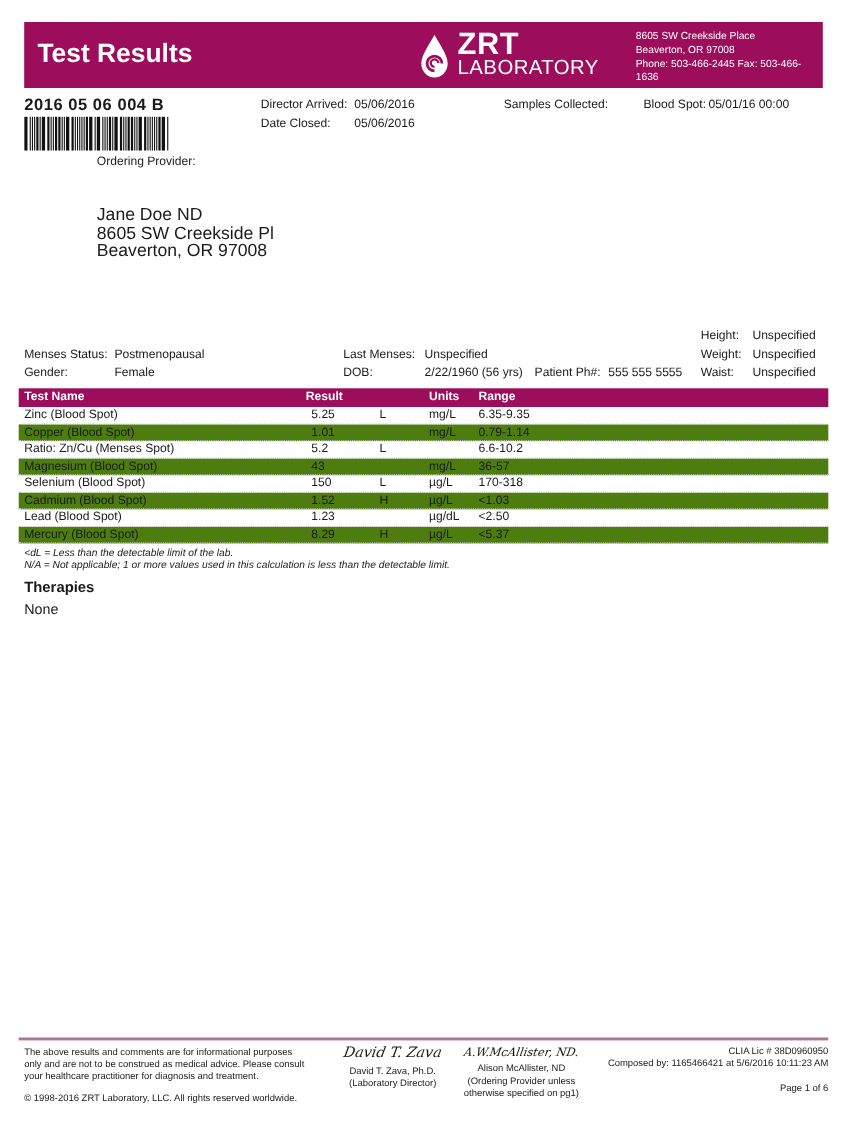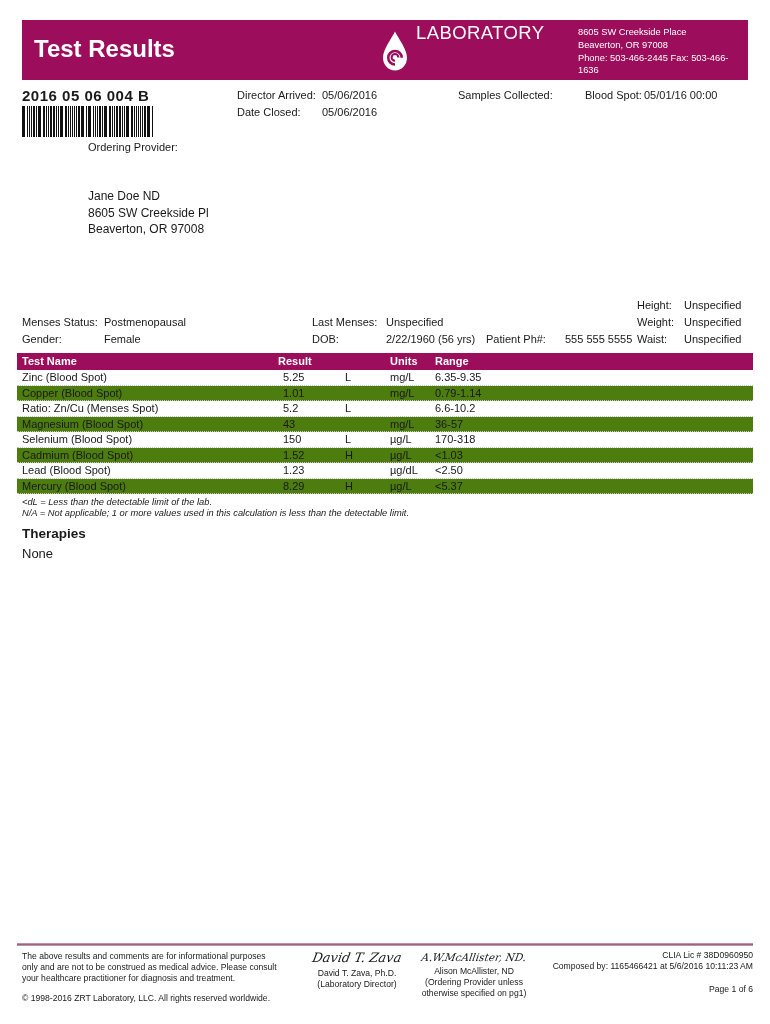--- a/index.html
+++ b/index.html
@@ -19,21 +19,21 @@
   .contact { position:absolute; left:556px; top:6px; width:165px; color:#fff; font-size:9.3px; line-height:12.8px; }
   .contact .row4 { display:flex; justify-content:flex-start;margin-top:32px; }
   
   .sample-id { position:absolute; left:22px; top:87px; font-size:15px; font-weight:bold; letter-spacing:0.5px; }
   .barcode { position:absolute; left:22px; top:106px; width:146px; height:31px; display:flex; overflow:hidden; }
   .barcode .bar { flex:0 0 auto; height:100%; background:#111; }
   .barcode .gap { flex:0 0 auto; height:100%; background:transparent; }
   .lbl { font-size:11px; position:absolute; }
   .val { font-size:11px; position:absolute; }
   
-  .addr { position:absolute; font-size:12px; line-height:16.5px; }
+  .addr { position:absolute; font-size:16px; line-height:16.5px; }
   
   .rt-head { position:absolute; left:17px; top:353px; width:736px; height:17px; background:#9C0D5B; color:#fff; font-size:11px; font-weight:bold; }
   .rt-head span { position:absolute; top:2px; }
   .rows { position:absolute; left:17px; top:370px; width:736px; }
   .trow { position:relative; height:15.5px; font-size:11px; border-bottom:1px dotted #c7c7c7; box-sizing:border-box; }
   .trow.alt { background:#4d7c0f; }
   .trow div { position:absolute; top:1px; white-space:nowrap; }
   .c-test { left:5px; }
   .c-result { left:266px; }
   .c-flag { left:328px; }
@@ -69,20 +69,21 @@
     <div class="title">Test Results</div>
     <div class="logo">
       <span>
         <svg width="30" height="46" viewBox="0 0 40 56">
           <path d="M20 2 C15 12 4 26 4 37 a16 17 0 0 0 32 0 C36 26 25 12 20 2 Z" fill="#ffffff"></path>
           <path d="M20 46 a9 9 0 1 1 9 -9" stroke="#9C0D5B" stroke-width="3.4" fill="none"></path>
           <path d="M20 41 a4.5 4.5 0 1 1 4.5 -4.5" stroke="#9C0D5B" stroke-width="2.8" fill="none"></path>
         </svg>
       </span>
       <span class="brandtext">
+        <div class="brand-main">ZRT</div>
         <div class="brand-sub">LABORATORY</div>
       </span>
     </div>
     <div class="contact">
       <div>8605 SW Creekside Place</div>
       <div>Beaverton, OR 97008</div>
       <div>Phone: 503-466-2445  Fax: 503-466-1636</div>
       <div class="row4">
         <span>info@zrtlab.com</span>
         <span>www.zrtlab.com</span>
@@ -208,21 +209,21 @@
   <div class="lbl" style="left:22px; top:316px;">Menses Status:</div>
   <div class="val" style="left:104px; top:316px;">Postmenopausal</div>
   <div class="lbl" style="left:22px; top:333px;">Gender:</div>
   <div class="val" style="left:104px; top:333px;">Female</div>
 
   <div class="lbl" style="left:312px; top:316px;">Last Menses:</div>
   <div class="val" style="left:386px; top:316px;">Unspecified</div>
   <div class="lbl" style="left:312px; top:333px;">DOB:</div>
   <div class="val" style="left:386px; top:333px;">2/22/1960 (56 yrs)</div>
   <div class="lbl" style="left:486px; top:333px;">Patient Ph#:</div>
-  <div class="val" style="left:553px; top:333px;margin-left:12px;">555 555 5555</div>
+  <div class="val" style="left:553px; top:333px;">555 555 5555</div>
 
   <div class="lbl" style="left:637px; top:299px;">Height:</div>
   <div class="val" style="left:684px; top:299px;">Unspecified</div>
   <div class="lbl" style="left:637px; top:316px;">Weight:</div>
   <div class="val" style="left:684px; top:316px;">Unspecified</div>
   <div class="lbl" style="left:637px; top:333px;">Waist:</div>
   <div class="val" style="left:684px; top:333px;">Unspecified</div>
 
   <div class="rt-head">
     <span class="h-test">Test Name</span>

